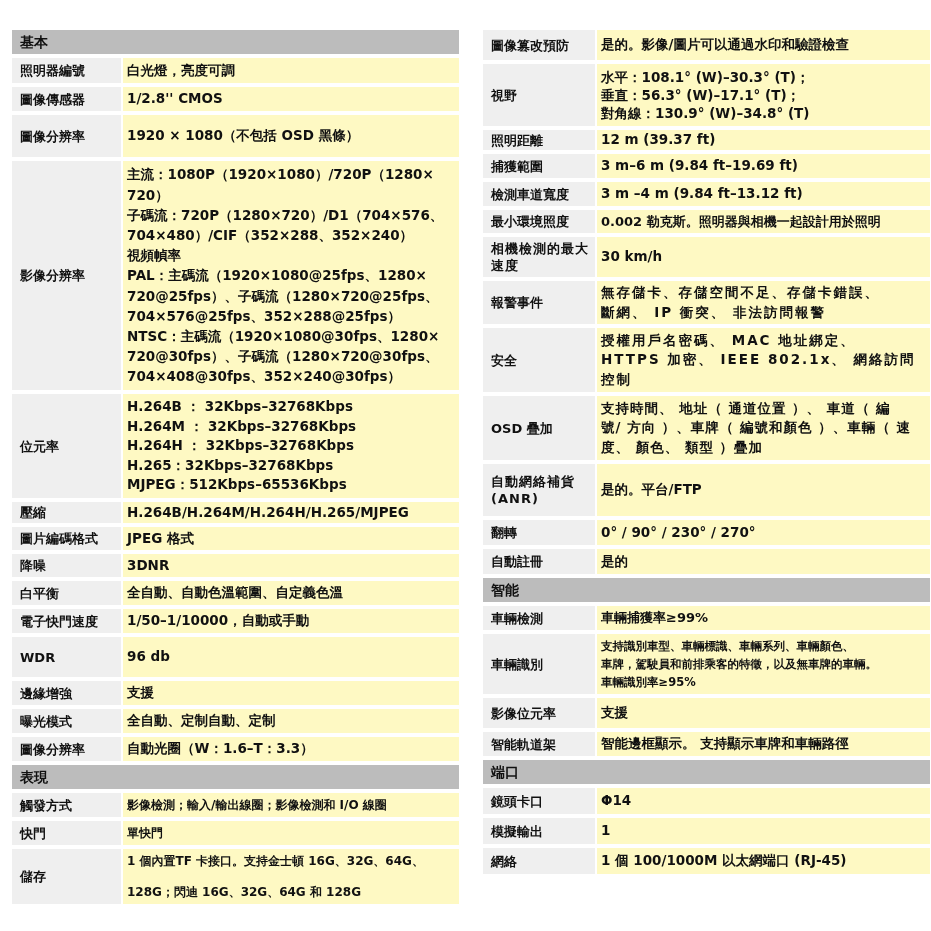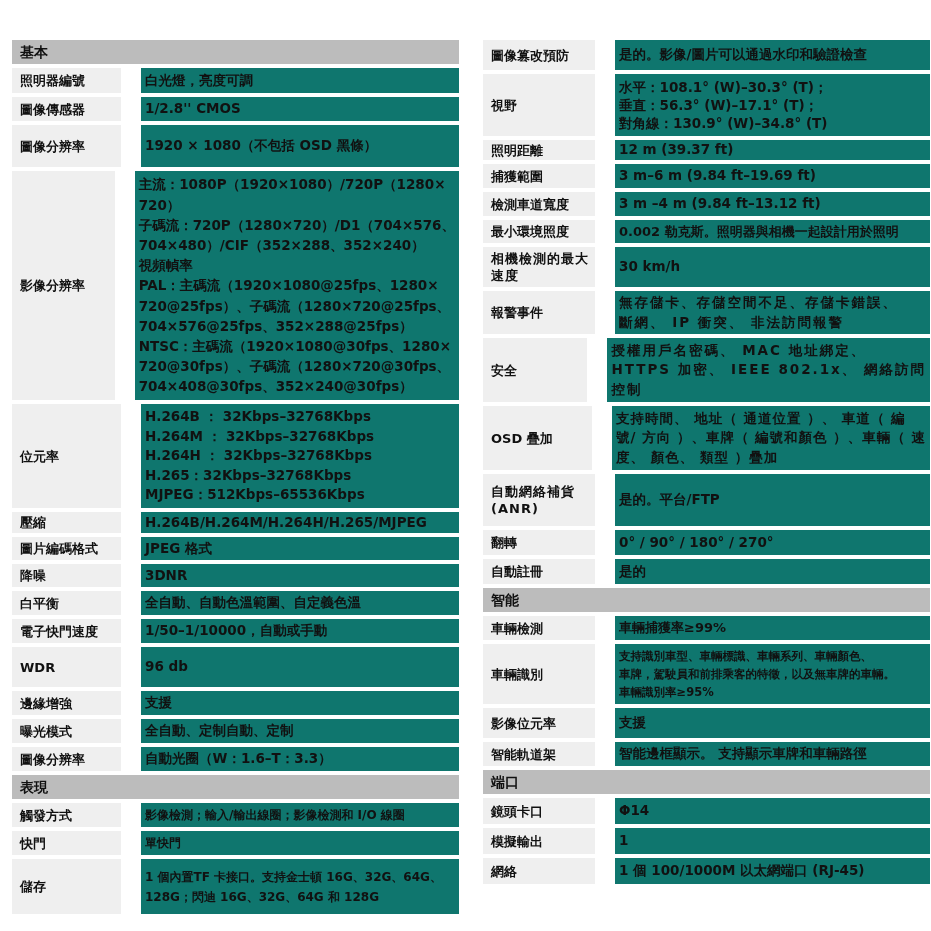--- a/index.html
+++ b/index.html
@@ -1,27 +1,27 @@
 <!DOCTYPE html>
 <html><head>
 <meta charset="utf-8">
 <style>
   html, body { margin: 0; padding: 0; background: #ffffff; }
   body { width: 931px; height: 931px; position: relative; overflow: hidden;
          font-family: "DejaVu Sans", "Liberation Sans", sans-serif; color: #111; }
-  .col { position: absolute; top: 40px; padding-left: 8px; }
+  .col { position: absolute; top: 30px; padding-left: 8px; }
   .col.left { left: 4px; width: 447px; }
   .col.right { left: 475px; width: 447px; }
   .section { background: #bcbcbc; height: 24px; line-height: 24px; padding-left: 8px;
              font-size: 14px; font-weight: bold; margin-bottom: 4px; }
   .row { display: flex; margin-bottom: 4px; }
   .row .k { width: 109px; background: #efefef; padding: 0 0 0 8px; font-size: 13px;
-            font-weight: bold; display: flex; align-items: center; margin-right: 20px;
+            font-weight: bold; display: flex; align-items: center; margin-right: 2px;
             line-height: 17px; box-sizing: border-box; }
-  .row .v { flex: 1; background: #0f766e; padding: 2px 4px 2px 4px; font-size: 13.5px;
+  .row .v { flex: 1; background: #fef9c3; padding: 2px 4px 2px 4px; font-size: 13.5px;
             font-weight: bold; display: flex; flex-direction: column; justify-content: center;
             line-height: 19.5px; }
   .right .row .k { width: 112px; }
   .v.small { font-size: 12px; line-height: 20px; }
   .v.spaced { letter-spacing: 2px; }
   .v span { display: block; white-space: nowrap; }
 </style>
 </head>
 <body>
 
@@ -136,21 +136,21 @@
       </div>
   </div>
   <div class="row" style="height:24px">
     <div class="k">快門</div>
     <div class="v small">
         <span>單快門</span>
       </div>
   </div>
   <div class="row" style="height:55px">
     <div class="k">儲存</div>
-    <div class="v small" style="justify-content:center;padding-top:2px">
+    <div class="v small" style="justify-content:space-between;padding-top:2px">
       <span>1 個內置TF 卡接口。支持金士頓 16G、32G、64G、</span>
       <span>128G；閃迪 16G、32G、64G 和 128G</span>
     </div>
   </div>
 </div>
 
 <div class="col right">
   <div class="row" style="height:30px">
     <div class="k">圖像篡改預防</div>
     <div class="v">
@@ -220,21 +220,21 @@
   </div>
   <div class="row" style="height:52px">
     <div class="k" style="letter-spacing:1px">自動網絡補貨 (ANR)</div>
     <div class="v">
         <span>是的。平台/FTP</span>
       </div>
   </div>
   <div class="row" style="height:25px">
     <div class="k">翻轉</div>
     <div class="v">
-        <span>0° / 90° / 180° / 270°</span>
+        <span>0° / 90° / 230° / 270°</span>
       </div>
   </div>
   <div class="row" style="height:25px">
     <div class="k">自動註冊</div>
     <div class="v">
         <span>是的</span>
       </div>
   </div>
 
   <div class="section">智能</div>

